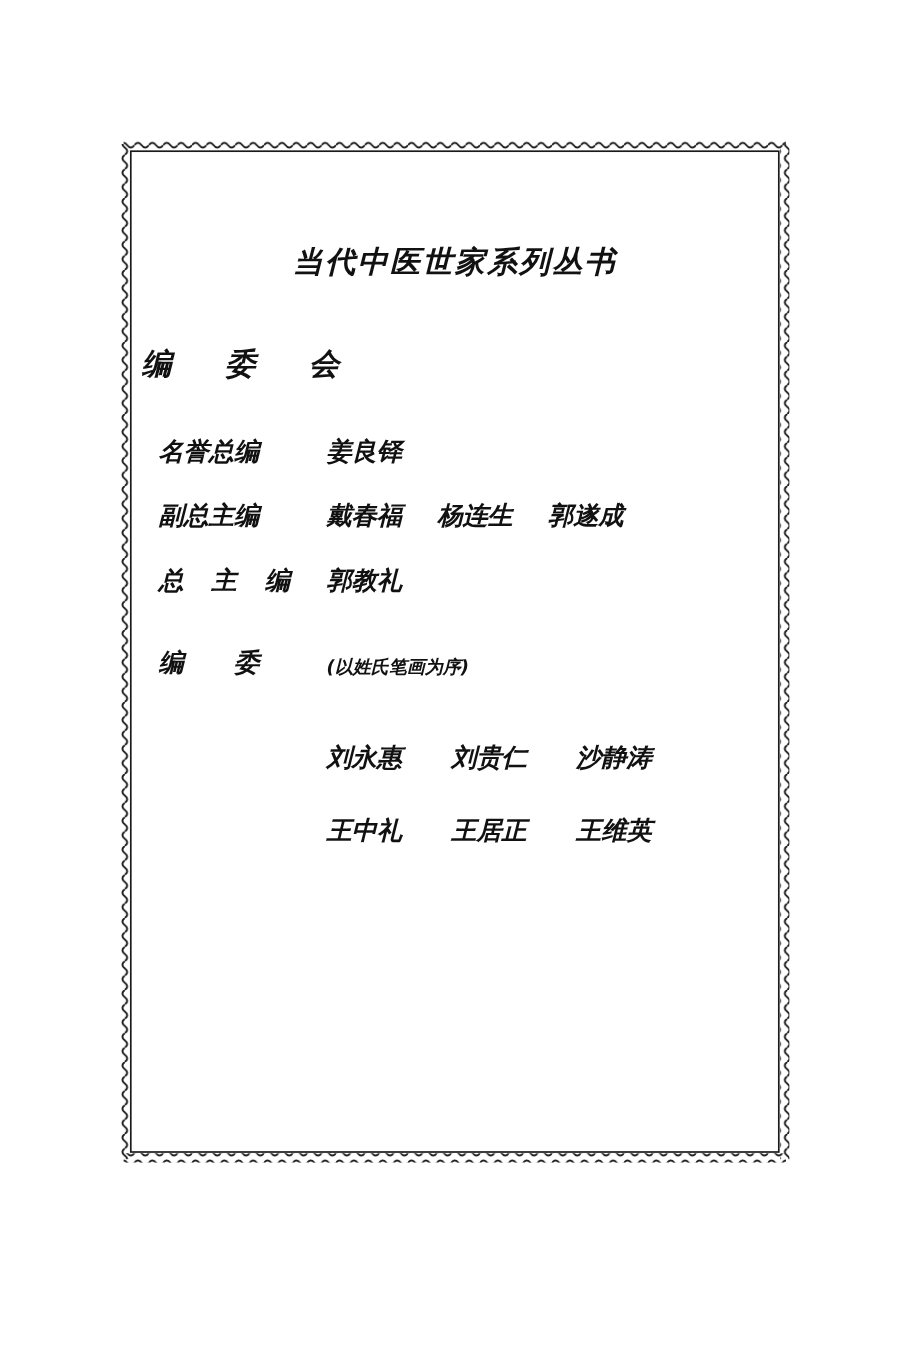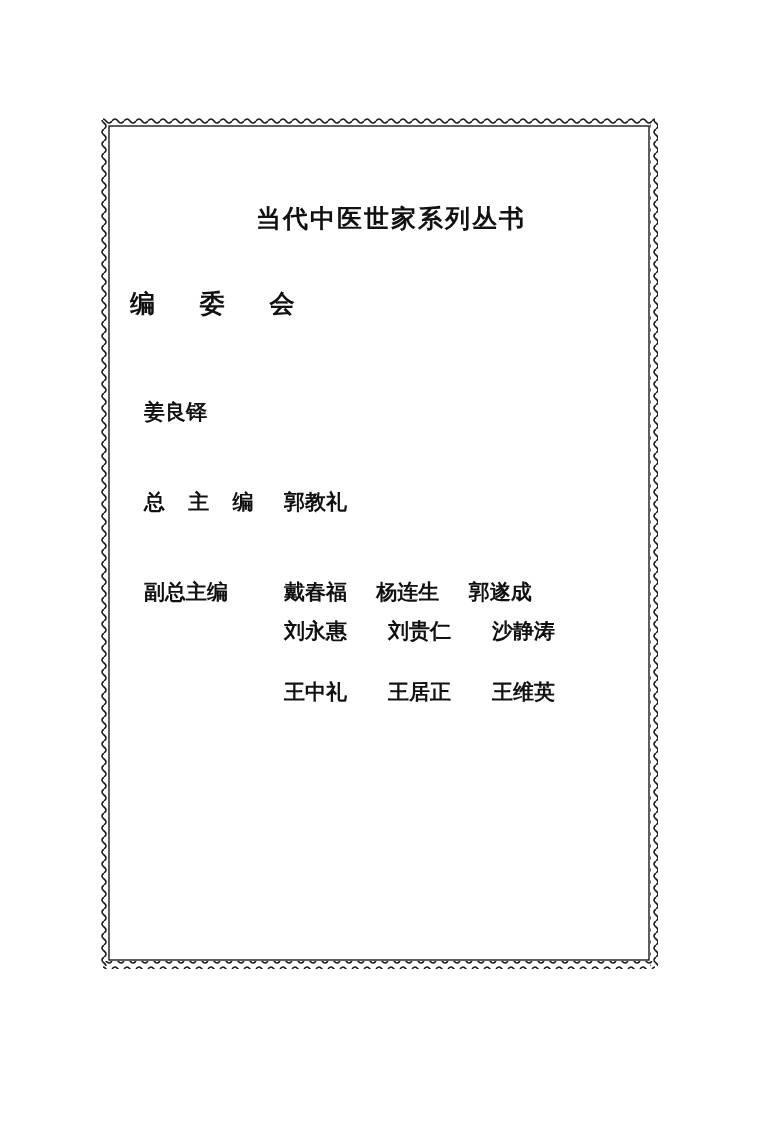--- a/index.html
+++ b/index.html
@@ -32,24 +32,25 @@
     top: 117px;
     width: 558px;
     height: 852px;
   }
   .frame svg {
     display: block;
   }
 
   .content {
     position: absolute;
-    left: 112px;
+    left: 100px;
     top: 117px;
     width: 558px;
     height: 852px;
+    font-style: italic;
   }
 
   .series-title {
     position: absolute;
     top: 85px;
     left: 0;
     width: 100%;
     text-align: center;
     font-size: 25px;
     font-weight: bold;
@@ -96,21 +97,20 @@
   }
 
   .names {
     font-size: 21px;
     font-weight: bold;
     white-space: nowrap;
   }
   .names .n {
     display: inline-block;
     margin-right: 22px;
-    margin-top: 36px;
   }
   .names .n:last-child { margin-right: 0; }
 
   .row-editors {
     margin-top: 40px;
     margin-bottom: 6px;
   }
   .note {
     font-size: 15px;
     font-weight: bold;
@@ -165,41 +165,46 @@
 
   <div class="content">
 
     <div class="series-title">当代中医世家系列丛书</div>
 
     <div class="committee-title">编 委 会</div>
 
     <div class="rows">
 
       <div class="row">
+        <div class="role">名誉总编</div>
         <div class="names">
           <span class="n">姜良铎</span>
-        </div>
-      </div>
-
-      <div class="row">
-        <div class="role spaced">总 主 编</div>
-        <div class="names">
-          <span class="n">郭教礼</span>
         </div>
       </div>
 
       <div class="row">
         <div class="role">副总主编</div>
         <div class="names">
           <span class="n">戴春福</span>
           <span class="n">杨连生</span>
           <span class="n">郭遂成</span>
         </div>
       </div>
 
+      <div class="row">
+        <div class="role spaced">总 主 编</div>
+        <div class="names">
+          <span class="n">郭教礼</span>
+        </div>
+      </div>
+
+      <div class="row row-editors">
+        <div class="role">编　　委</div>
+        <div class="note">(以姓氏笔画为序)</div>
+      </div>
 
     </div>
 
     <div class="member-rows">
 
       <div class="member-row">
         <span class="n">刘永惠</span>
         <span class="n">刘贵仁</span>
         <span class="n">沙静涛</span>
       </div>

